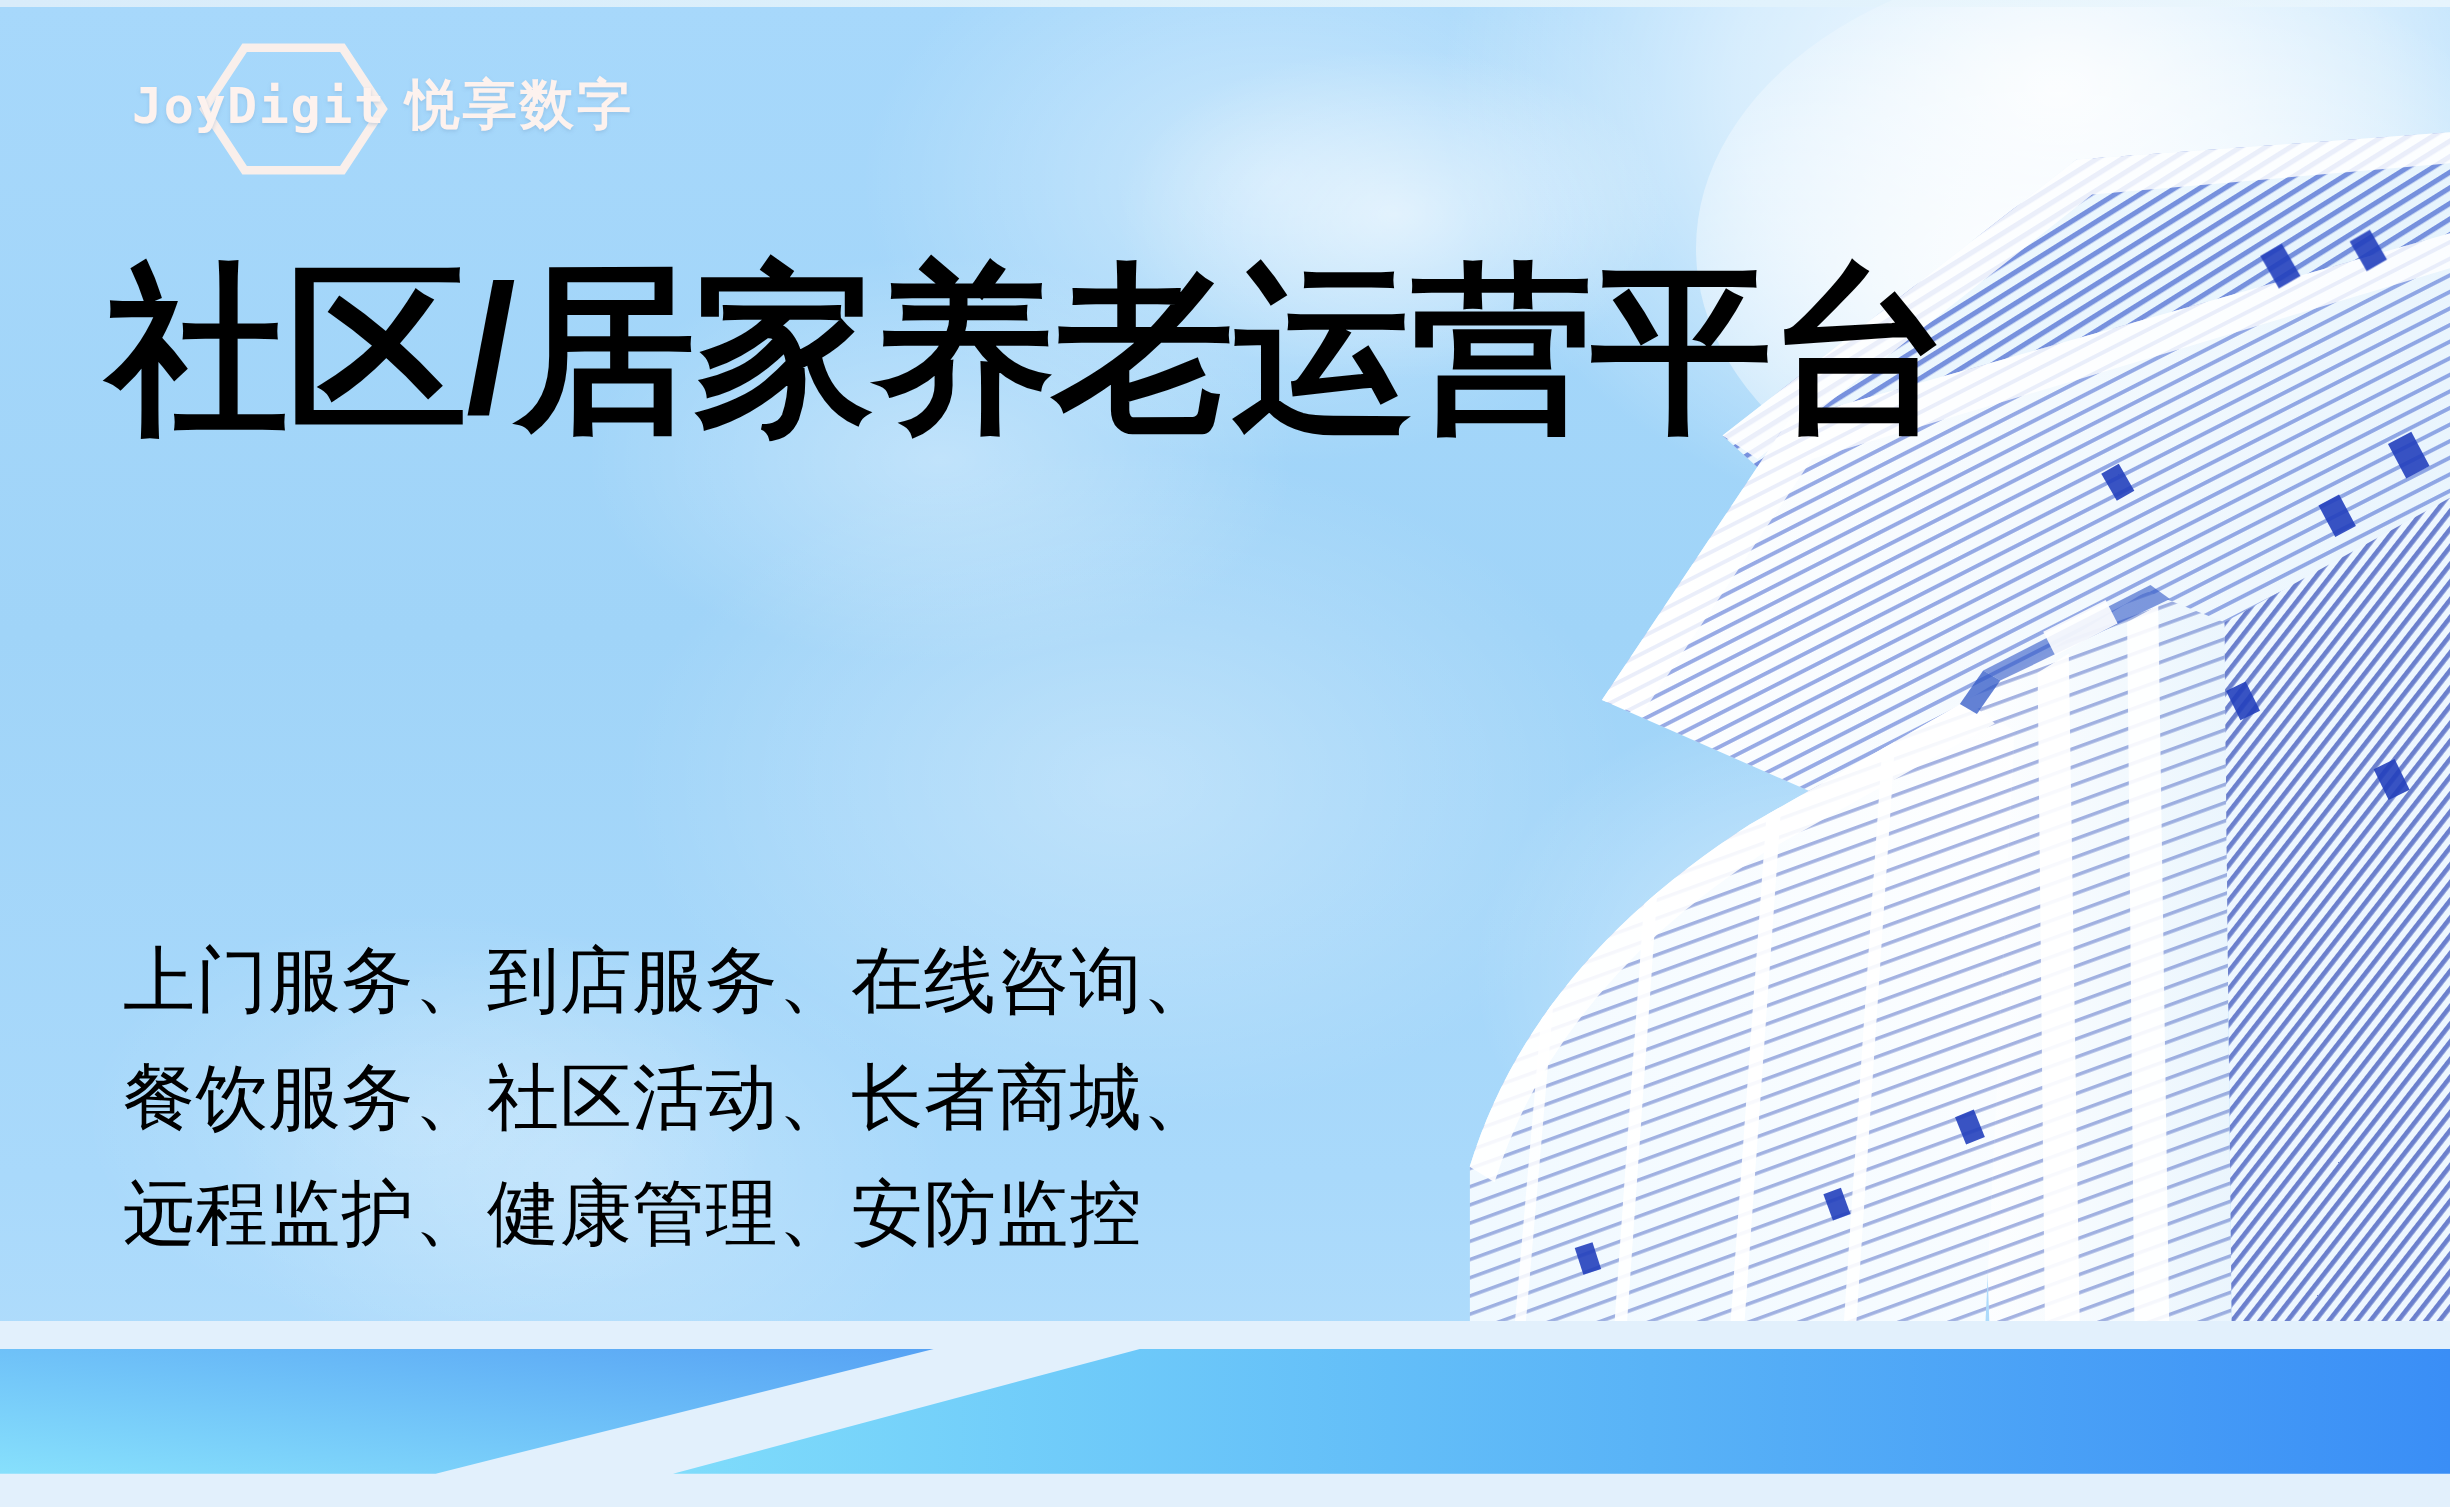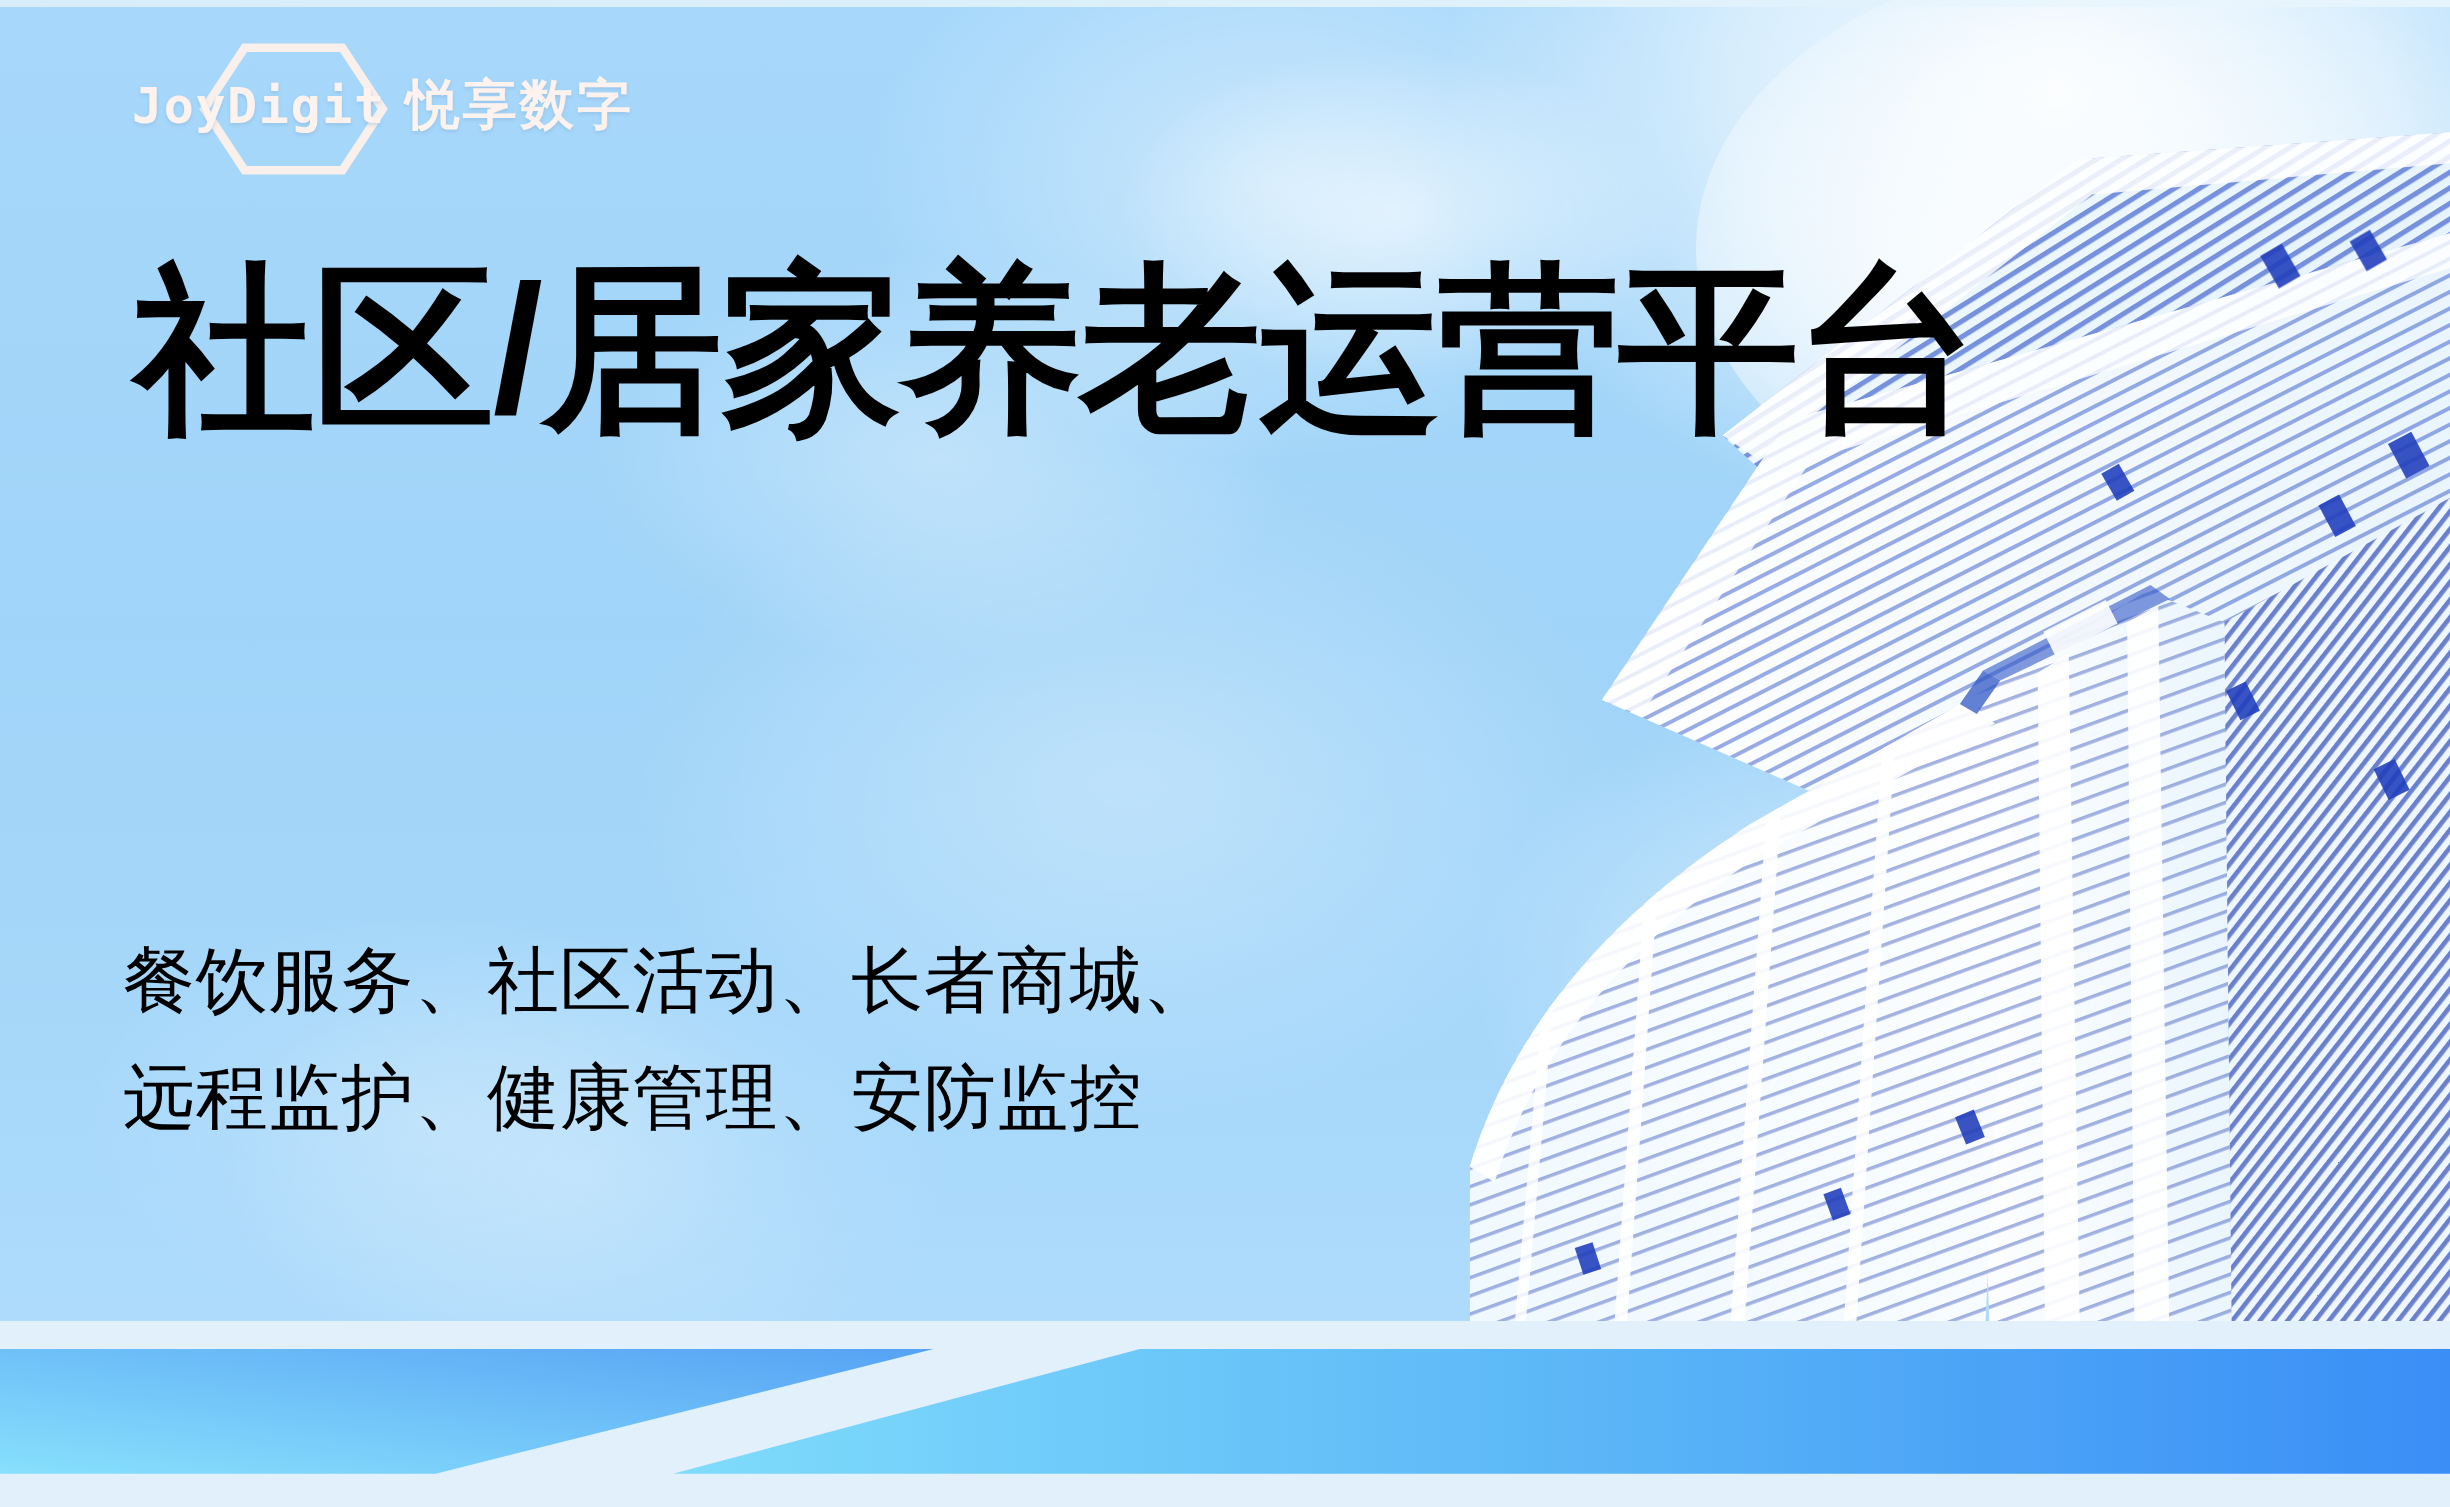--- a/index.html
+++ b/index.html
@@ -69,21 +69,21 @@
   }
   .logo-cn{
     position:relative;z-index:2;
     font-size:54px;font-weight:bold;letter-spacing:3.1px;
     color:#fdf2ee;
     text-shadow:0 1.6px 3.9px rgba(120,160,200,.35);
   }
 
   
   .title{
-    position:absolute;left:134px;top:254px;
+    position:absolute;left:107px;top:254px;
     font-size:181px;line-height:1.06;
     font-weight:900;color:#000;
     letter-spacing:-1.6px;
     white-space:nowrap;
     transform:scaleX(1.0);
     transform-origin:left top;
     text-align:center;
   }
 
   
@@ -244,20 +244,21 @@
       </svg>
     </div>
     <div class="logo-word">JoyDigit</div>
     <div class="logo-cn">悦享数字</div>
   </div>
 
   <div class="title">社区/居家养老运营平台</div>
 
 
   <div class="scenario-list">
+    <div class="scenario-line">上门服务、到店服务、在线咨询、</div>
     <div class="scenario-line">餐饮服务、社区活动、长者商城、</div>
     <div class="scenario-line">远程监护、健康管理、安防监控</div>
   </div>
 
   <div class="ribbon">
     <svg viewBox="0 0 3149 240" preserveAspectRatio="none">
       <defs>
         <linearGradient id="gLeftBand" x1="0" y1="1" x2="1" y2="0">
           <stop offset="0" stop-color="#87e0fc"></stop>
           <stop offset="100%" stop-color="#56a2f4"></stop>

